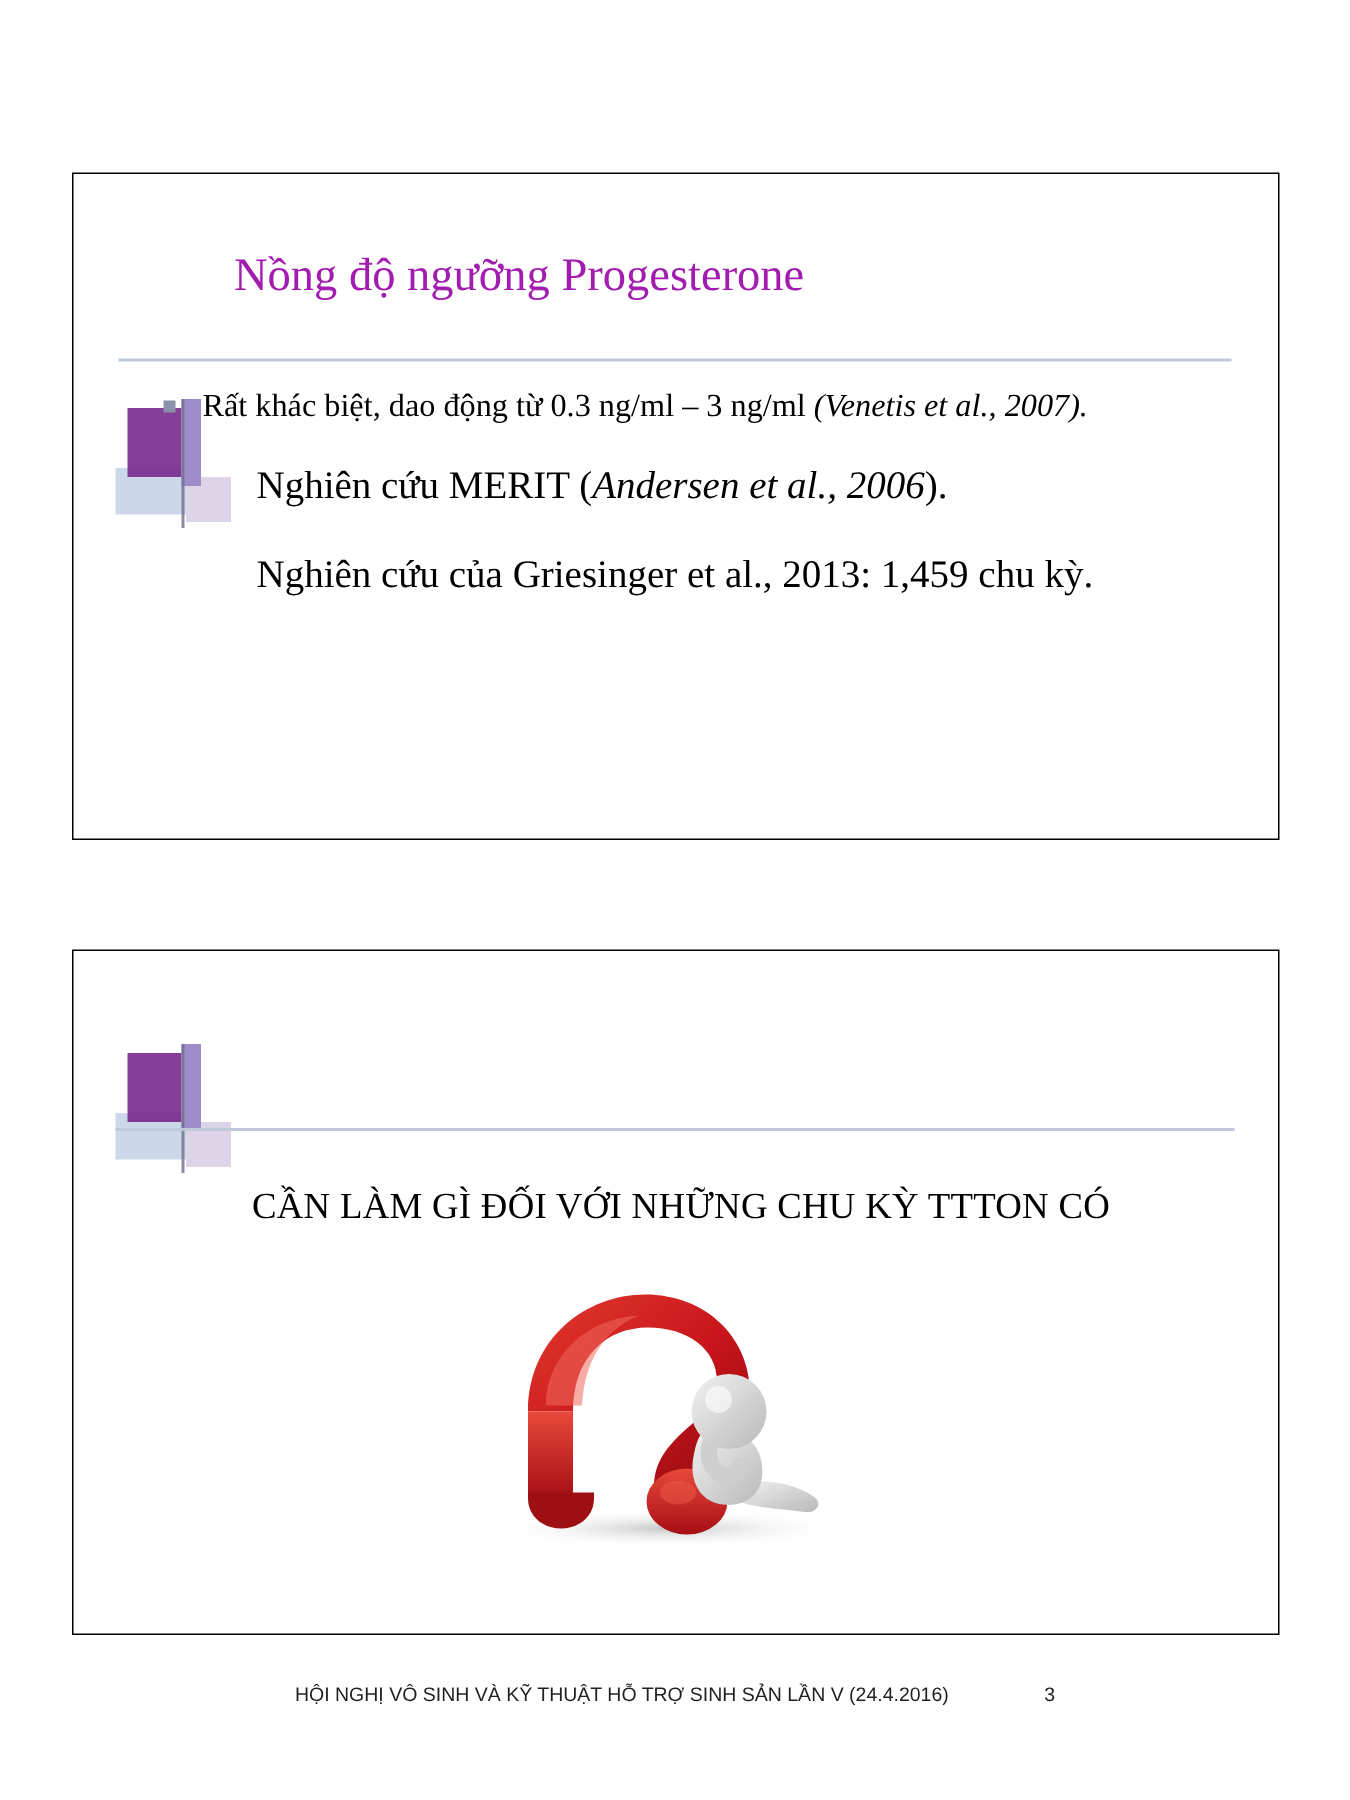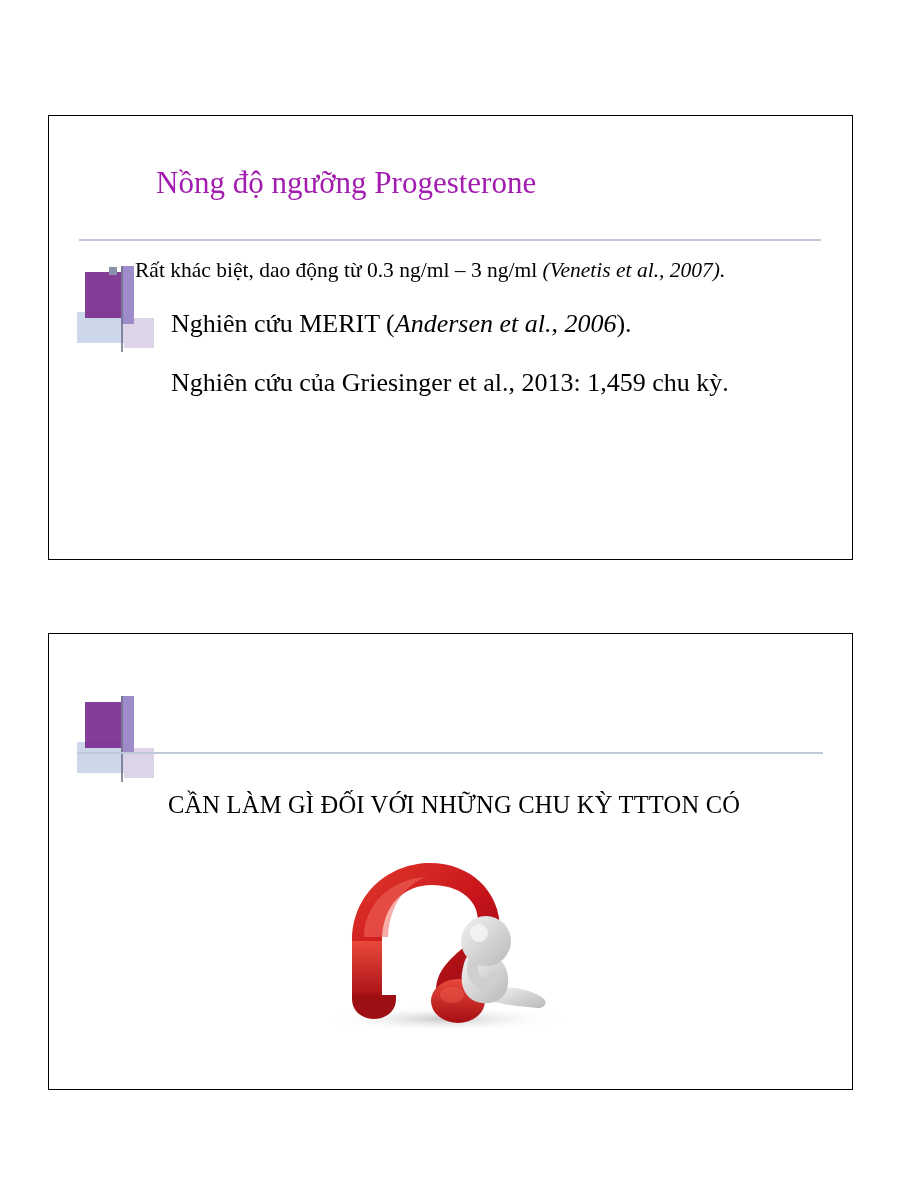--- a/index.html
+++ b/index.html
@@ -283,14 +283,18 @@
 
           <path d="M186 104 C178 110, 176 122, 182 130 C188 138, 198 136, 200 128" fill="none" stroke="#CFCFCF" stroke-width="11" stroke-linecap="round"></path>
 
           <circle cx="192" cy="92" r="25" fill="url(#grayg)"></circle>
           <circle cx="185" cy="84" r="9" fill="#FFFFFF" opacity="0.6"></circle>
         </g>
       </svg>
     </div>
   </div>
 
+  <div class="footer">
+    <span class="ftext">HỘI NGHỊ VÔ SINH VÀ KỸ THUẬT HỖ TRỢ SINH SẢN LẦN V (24.4.2016)</span>
+    <span class="fpage">3</span>
+  </div>
 
 </div>
 
 </body></html>

